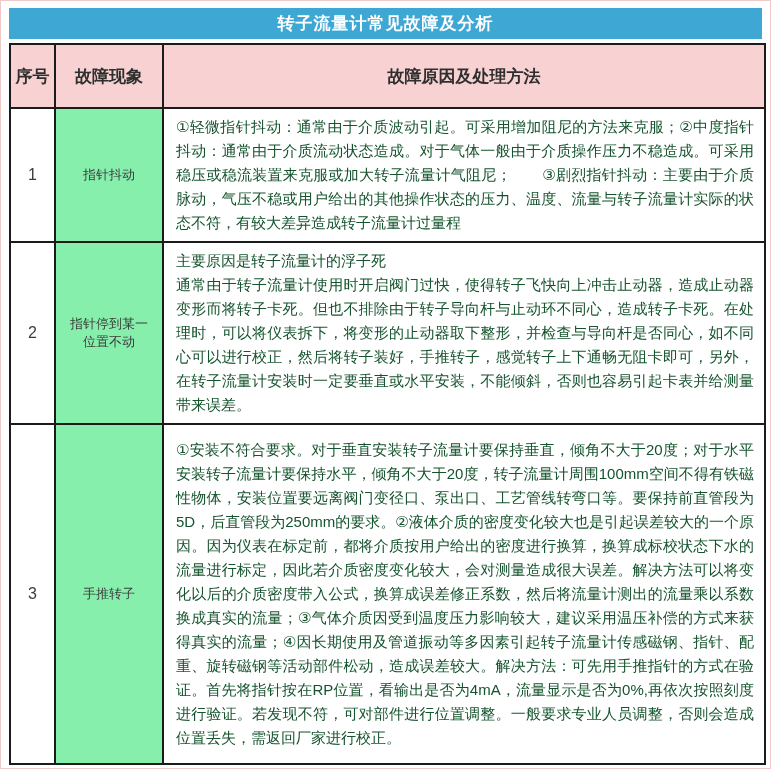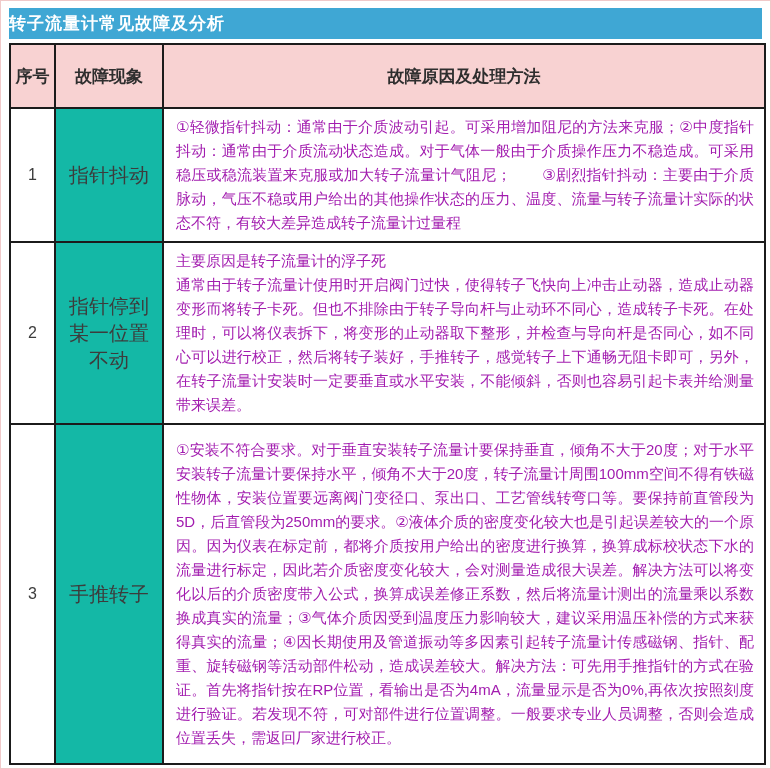--- a/index.html
+++ b/index.html
@@ -20,20 +20,21 @@
     height: 769px;
     padding: 7px 8px 6px 8px;
     background: #ffffff;
     border: 1px solid #f0c9c9;
   }
   .title-bar {
     height: 31px;
     background: #3fa7d4;
     display: flex;
     align-items: center;
+    justify-content: center;
     margin-bottom: 4px;
   }
   .title-bar .title {
     color: #ffffff;
     font-weight: bold;
     font-size: 17px;
     letter-spacing: 1px;
   }
   table.fault-table {
     border-collapse: collapse;
@@ -61,30 +62,30 @@
   td.num-cell {
     text-align: center;
     vertical-align: middle;
     font-size: 16px;
     color: #3c3c3c;
     background: #ffffff;
   }
   td.phen-cell {
     text-align: center;
     vertical-align: middle;
-    font-size: 20px;
+    font-size: 13px;
     color: #3c3c3c;
-    background: #14b8a6;
+    background: #86efac;
     padding: 0 12px;
   }
   td.cause-cell {
     vertical-align: middle;
     font-size: 15px;
     line-height: 24px;
-    color: #a21caf;
+    color: #14532d;
     background: #ffffff;
     padding: 6px 10px 6px 12px;
     white-space: pre-line;
     text-align: justify;
   }
   tr.row-1 td.cause-cell { height: 128px; }
   tr.row-2 td.cause-cell { height: 172px; font-family: Liberation Serif, serif; }
   tr.row-3 td.cause-cell { height: 340px; }
 </style>
 </head>

